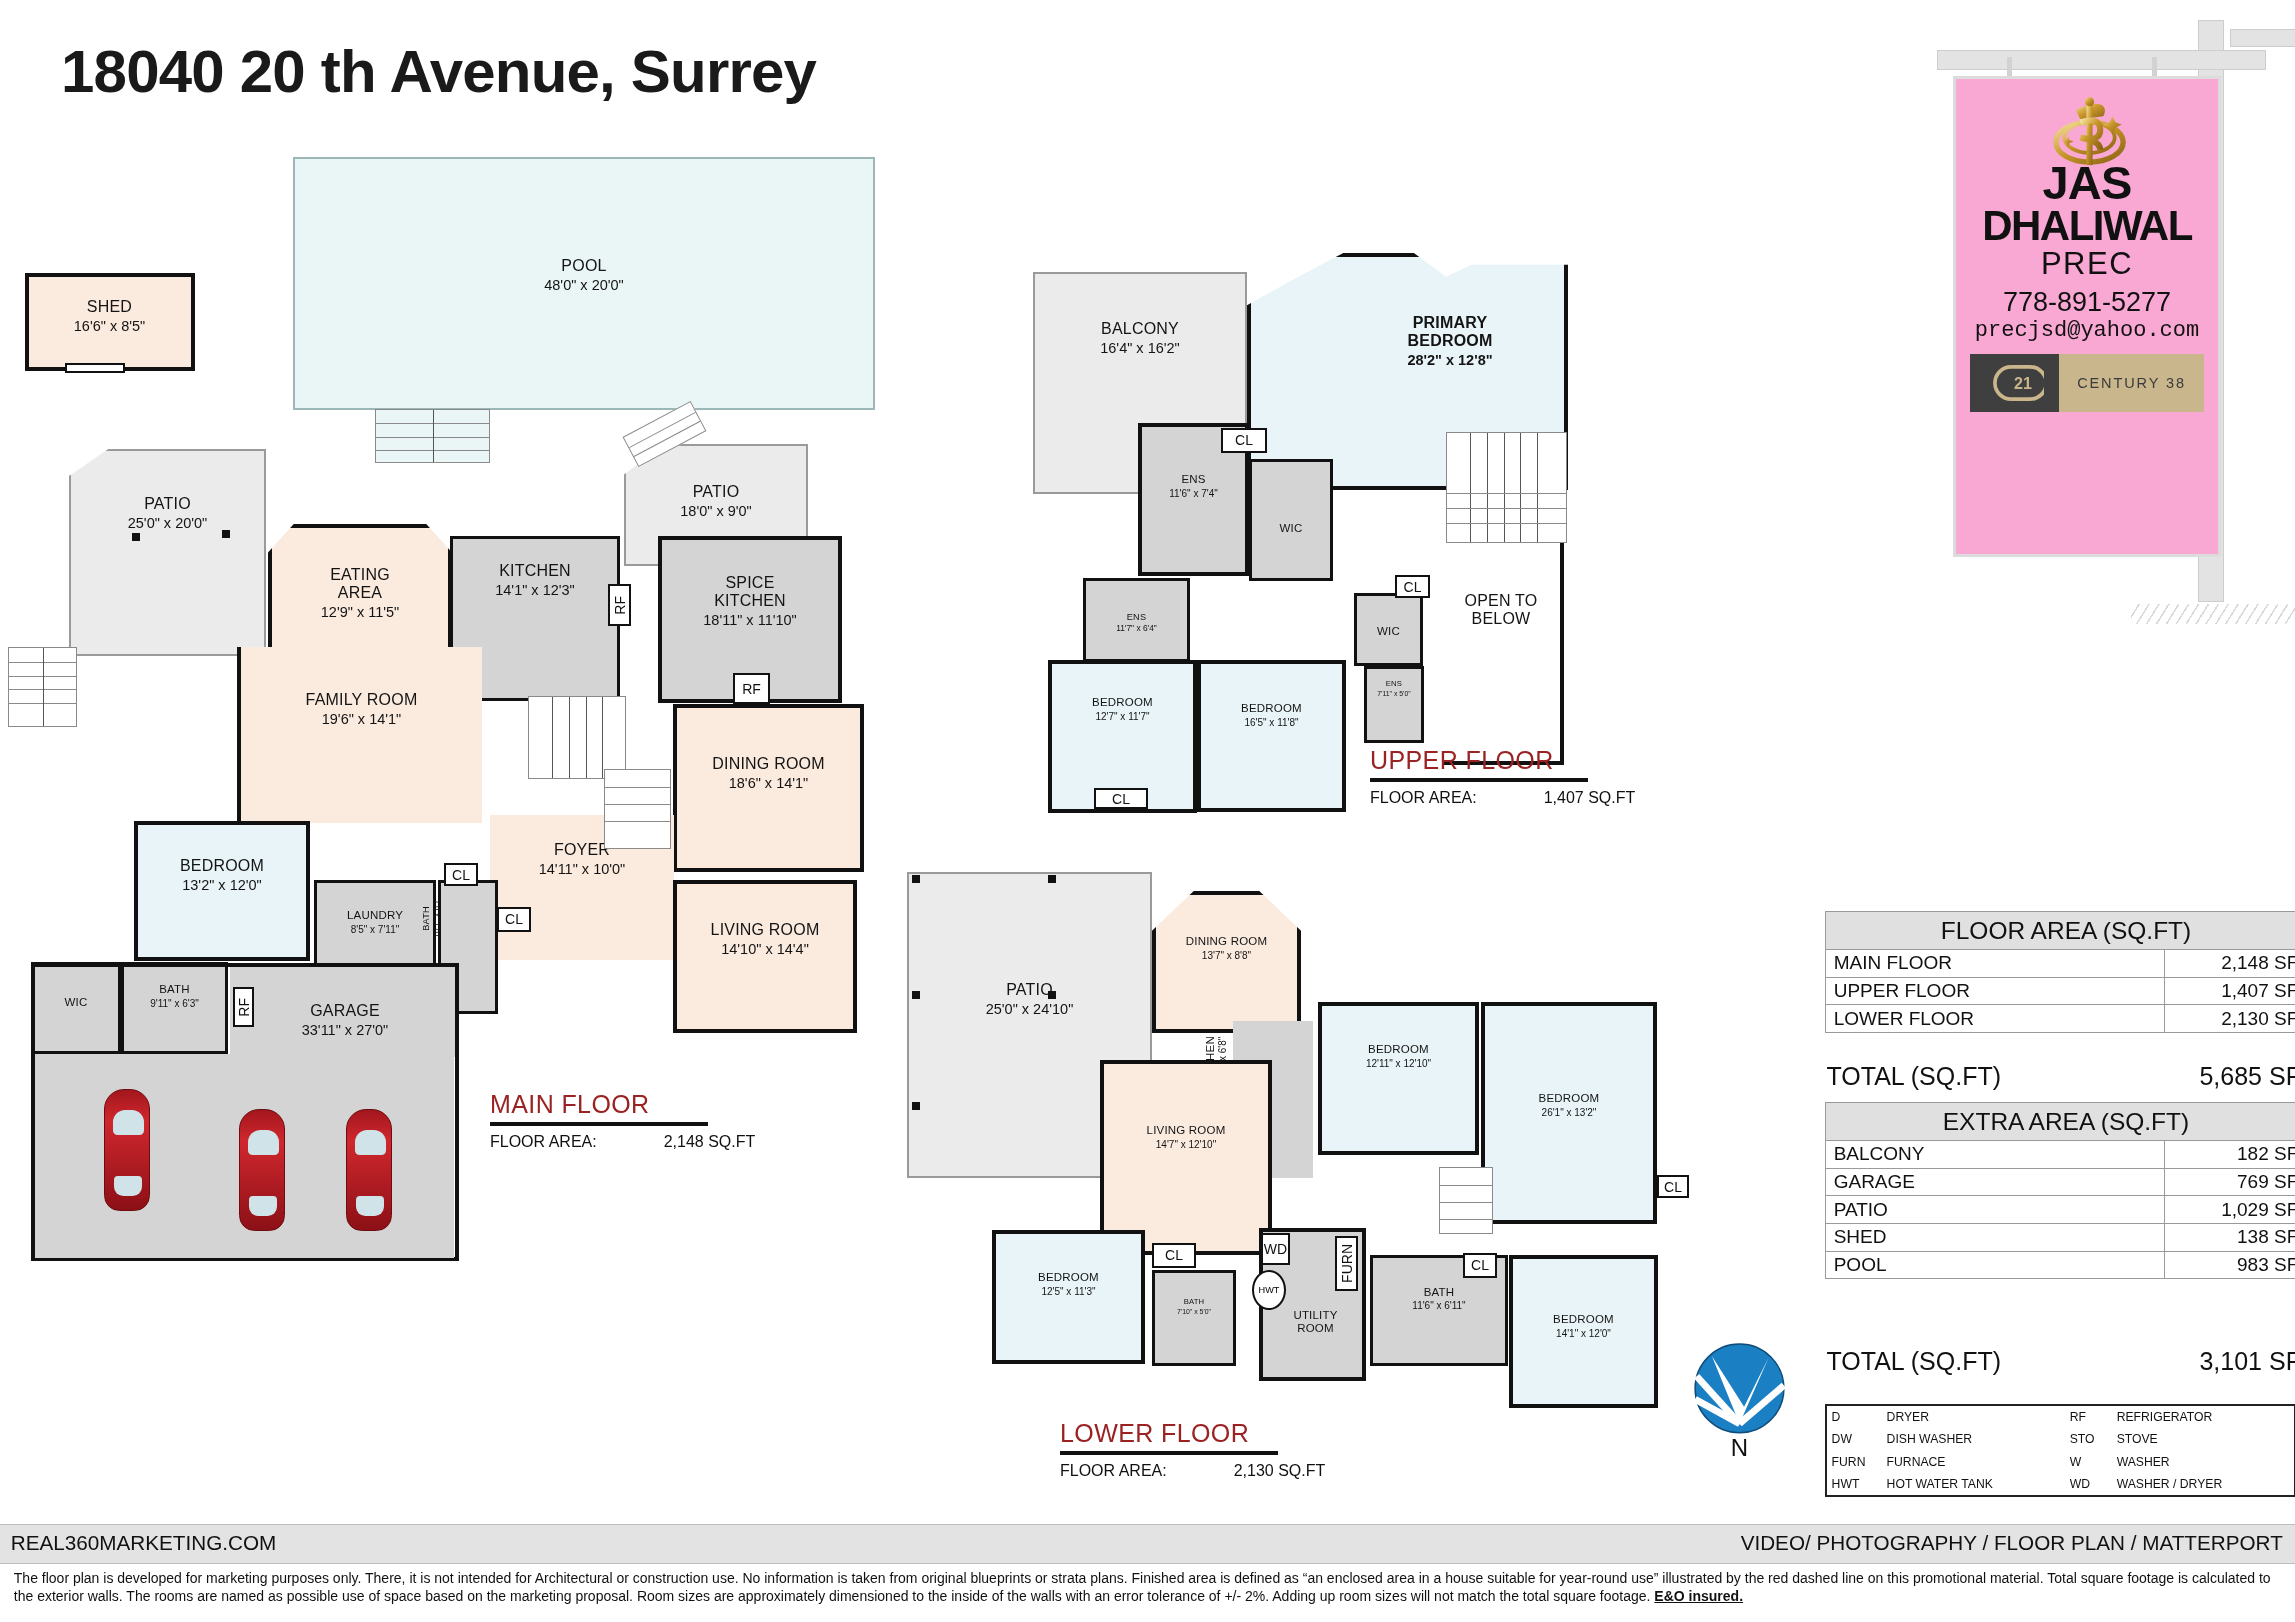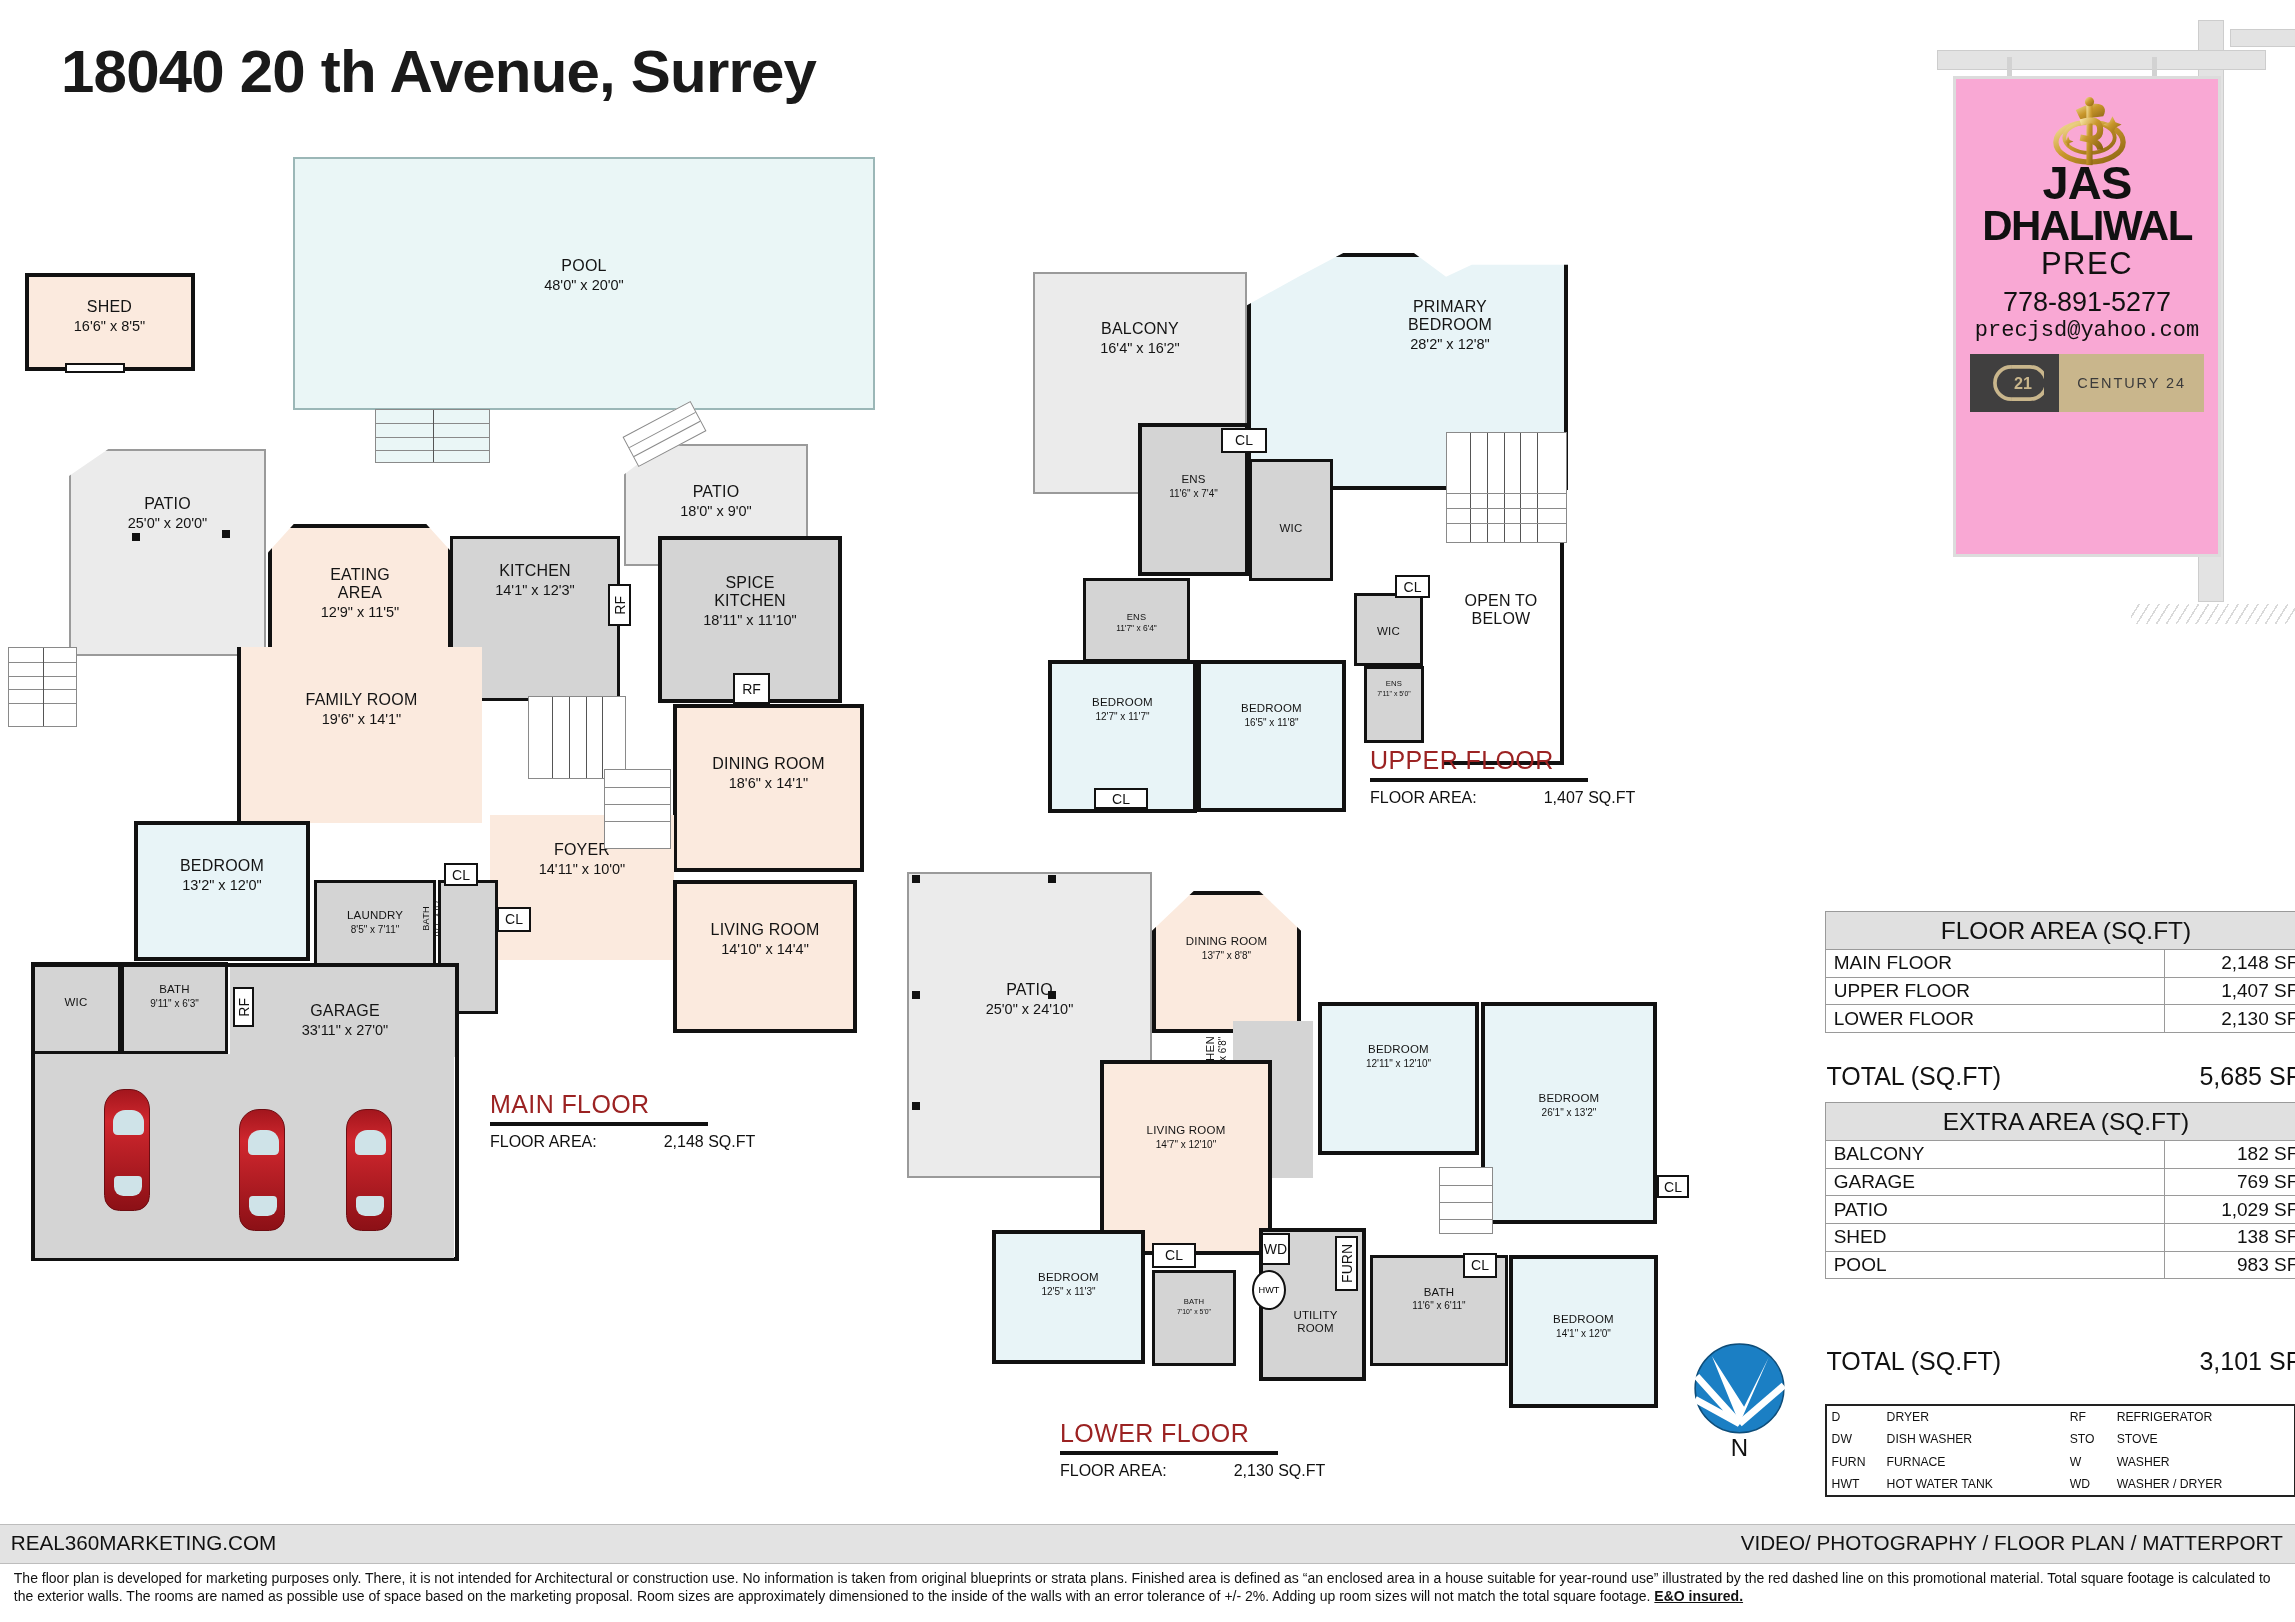--- a/index.html
+++ b/index.html
@@ -335,21 +335,21 @@
 
 <div class="room thin lgrey" style="left:1033px;top:272px;width:214px;height:222px;">
   <div class="rlabel" style="top:46px;">
     <span class="rname">BALCONY</span>
     <span class="rdim">16'4" x 16'2"</span>
   </div>
 </div>
 
 <div class="room blue" style="left:1247px;top:253px;width:321px;height:237px;border:4.6px solid #111;
             clip-path:polygon(16% 10%,30% 0,52% 0,62% 10%,70% 5%,100% 5%,100% 100%,0 100%,0 22%);">
-  <div class="rlabel" style="top:41px;left:84px;width:230px;">
+  <div class="rlabel" style="top:57px;left:84px;width:230px;font-weight:bold;">
     <span class="rname">PRIMARY</span>
     <span class="rname">BEDROOM</span>
     <span class="rdim">28'2" x 12'8"</span>
   </div>
 </div>
 
 <div class="room grey" style="left:1138px;top:423px;width:111px;height:153px;border:4.6px solid #111;">
   <div class="rlabel small" style="top:46px;">
     <span class="rname">ENS</span>
     <span class="rdim">11'6" x 7'4"</span>
@@ -582,21 +582,21 @@
     <div class="sign-phone">778-891-5277</div>
     <div class="sign-email">precjsd@yahoo.com</div>
     <div class="c21">
       <div class="c21-left">
         <svg viewBox="0 0 80 60" width="60" height="44" aria-hidden="true">
           <path d="M36 8 A22 22 0 1 0 36 52" fill="none" stroke="#c9b68c" stroke-width="5"></path>
           <path d="M36 8 L62 8 A22 22 0 0 1 62 52 L36 52" fill="none" stroke="#c9b68c" stroke-width="5"></path>
           <text x="40" y="38" font-family="Liberation Sans, sans-serif" font-size="22" font-weight="700" fill="#c9b68c">21</text>
         </svg>
       </div>
-      <div class="c21-right">CENTURY 24</div>
+      <div class="c21-right">CENTURY 38</div>
     </div>
   </div>
   <div class="hatch"></div>
 </div>
 
 <table class="areatable" style="left:1825px;top:911px;">
   <tbody>
       <tr>
         <th colspan="2">FLOOR AREA (SQ.FT)</th>
       </tr>

